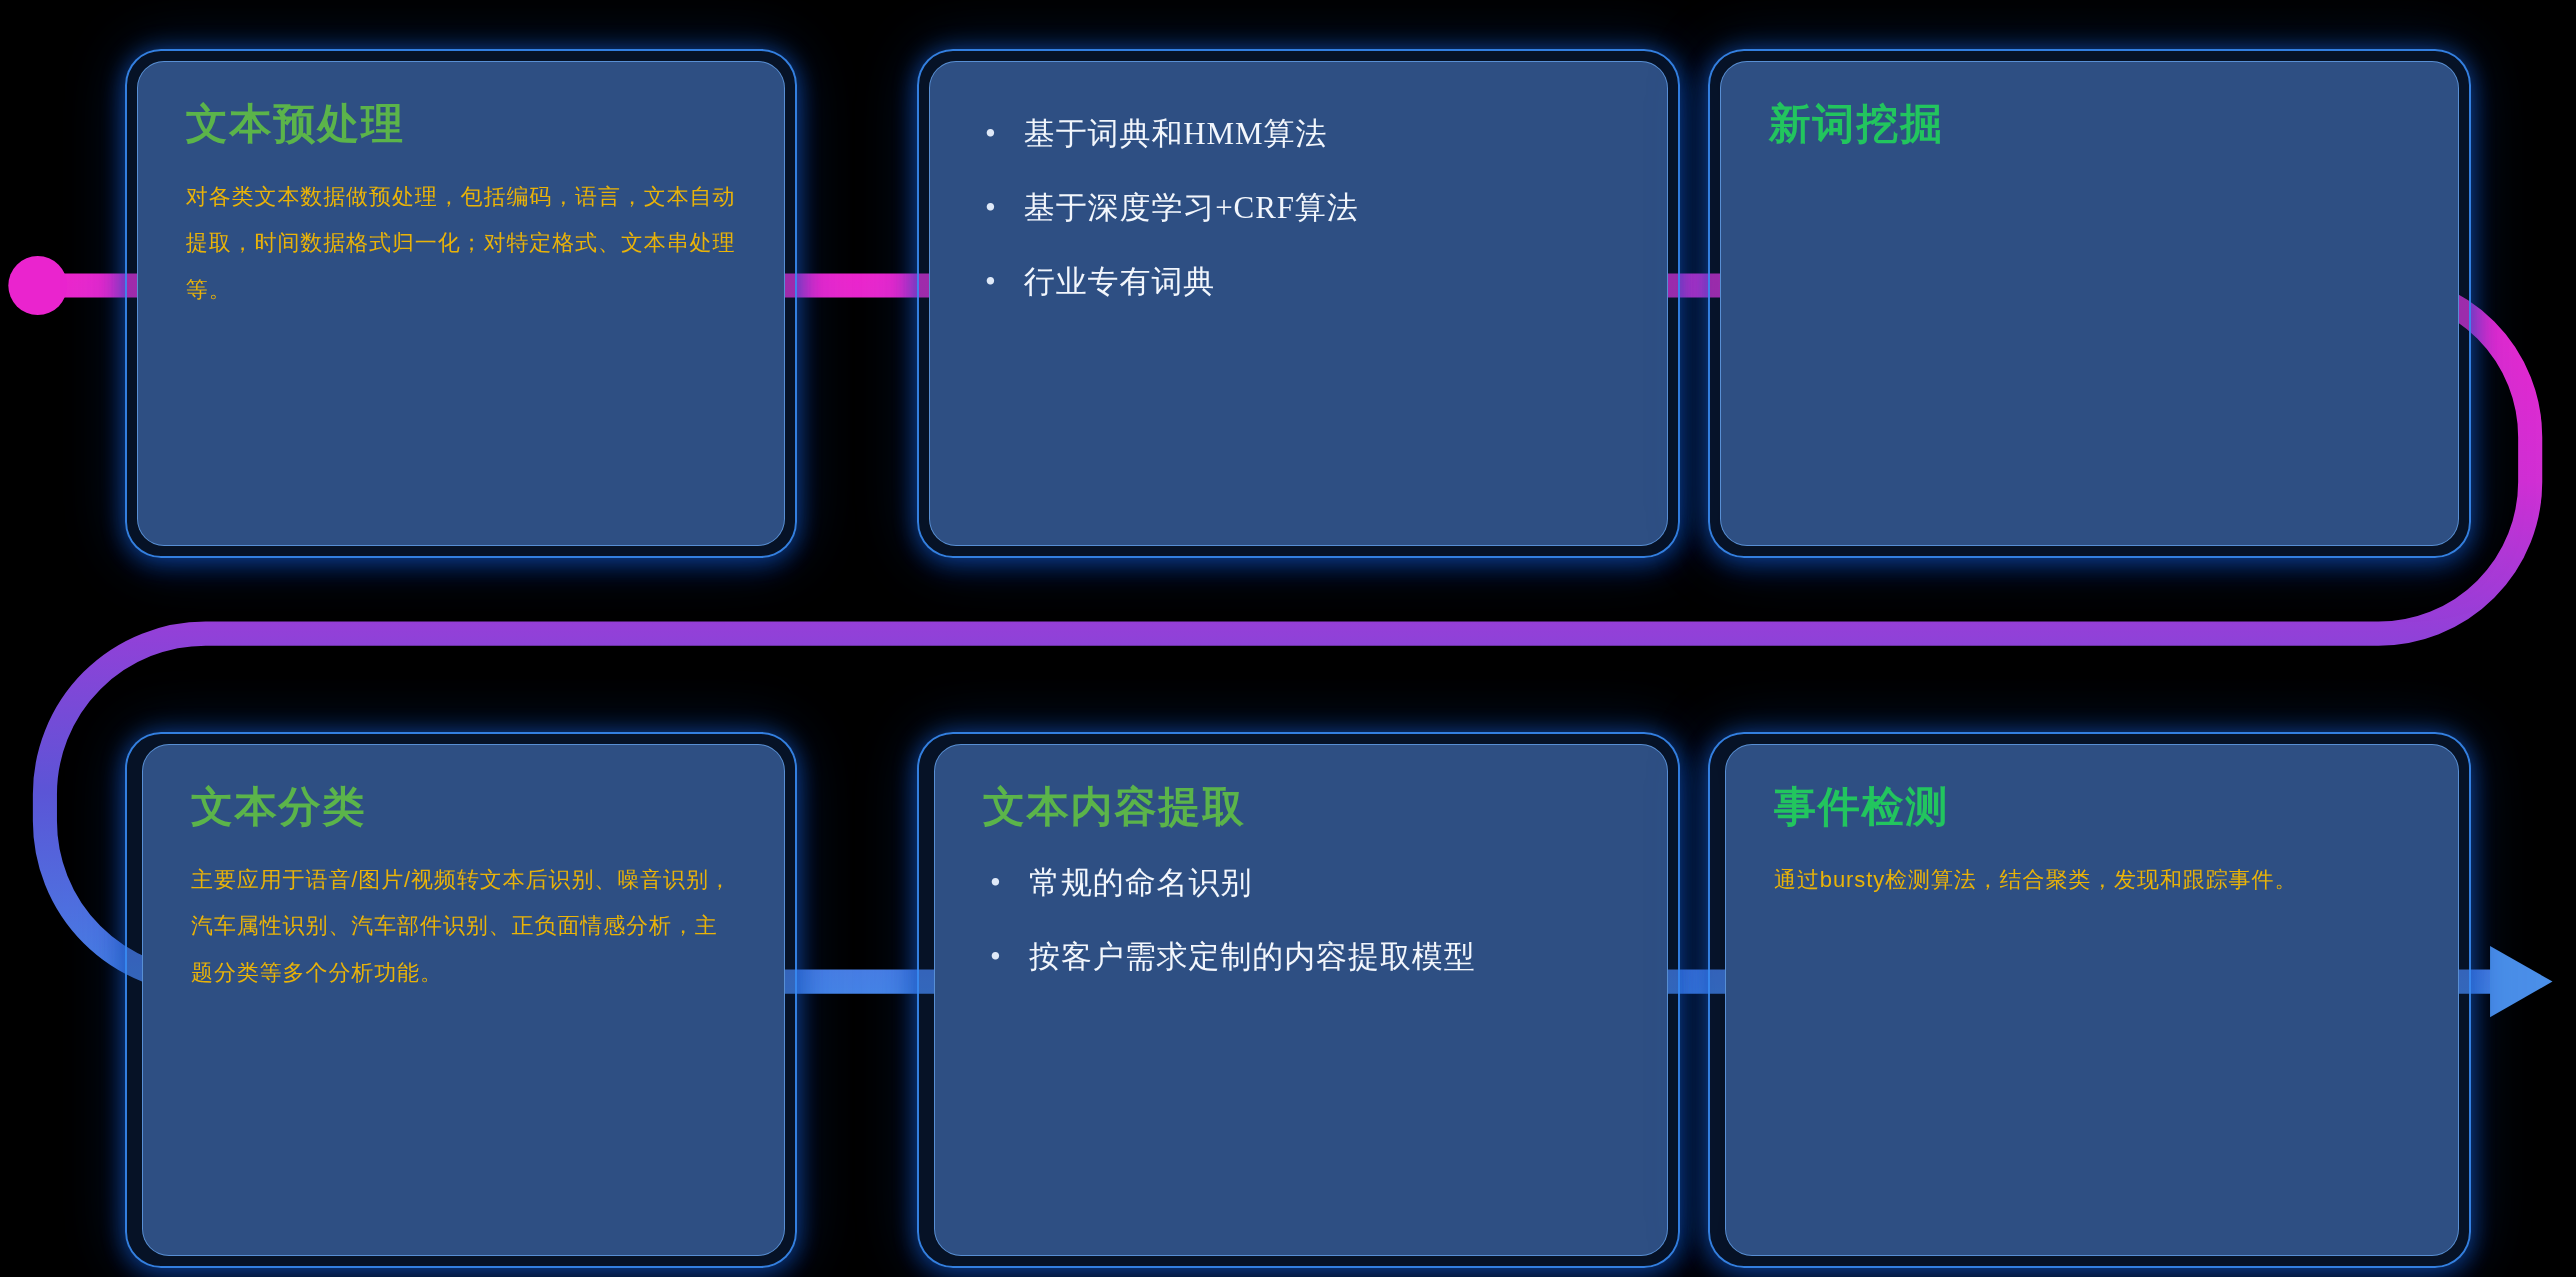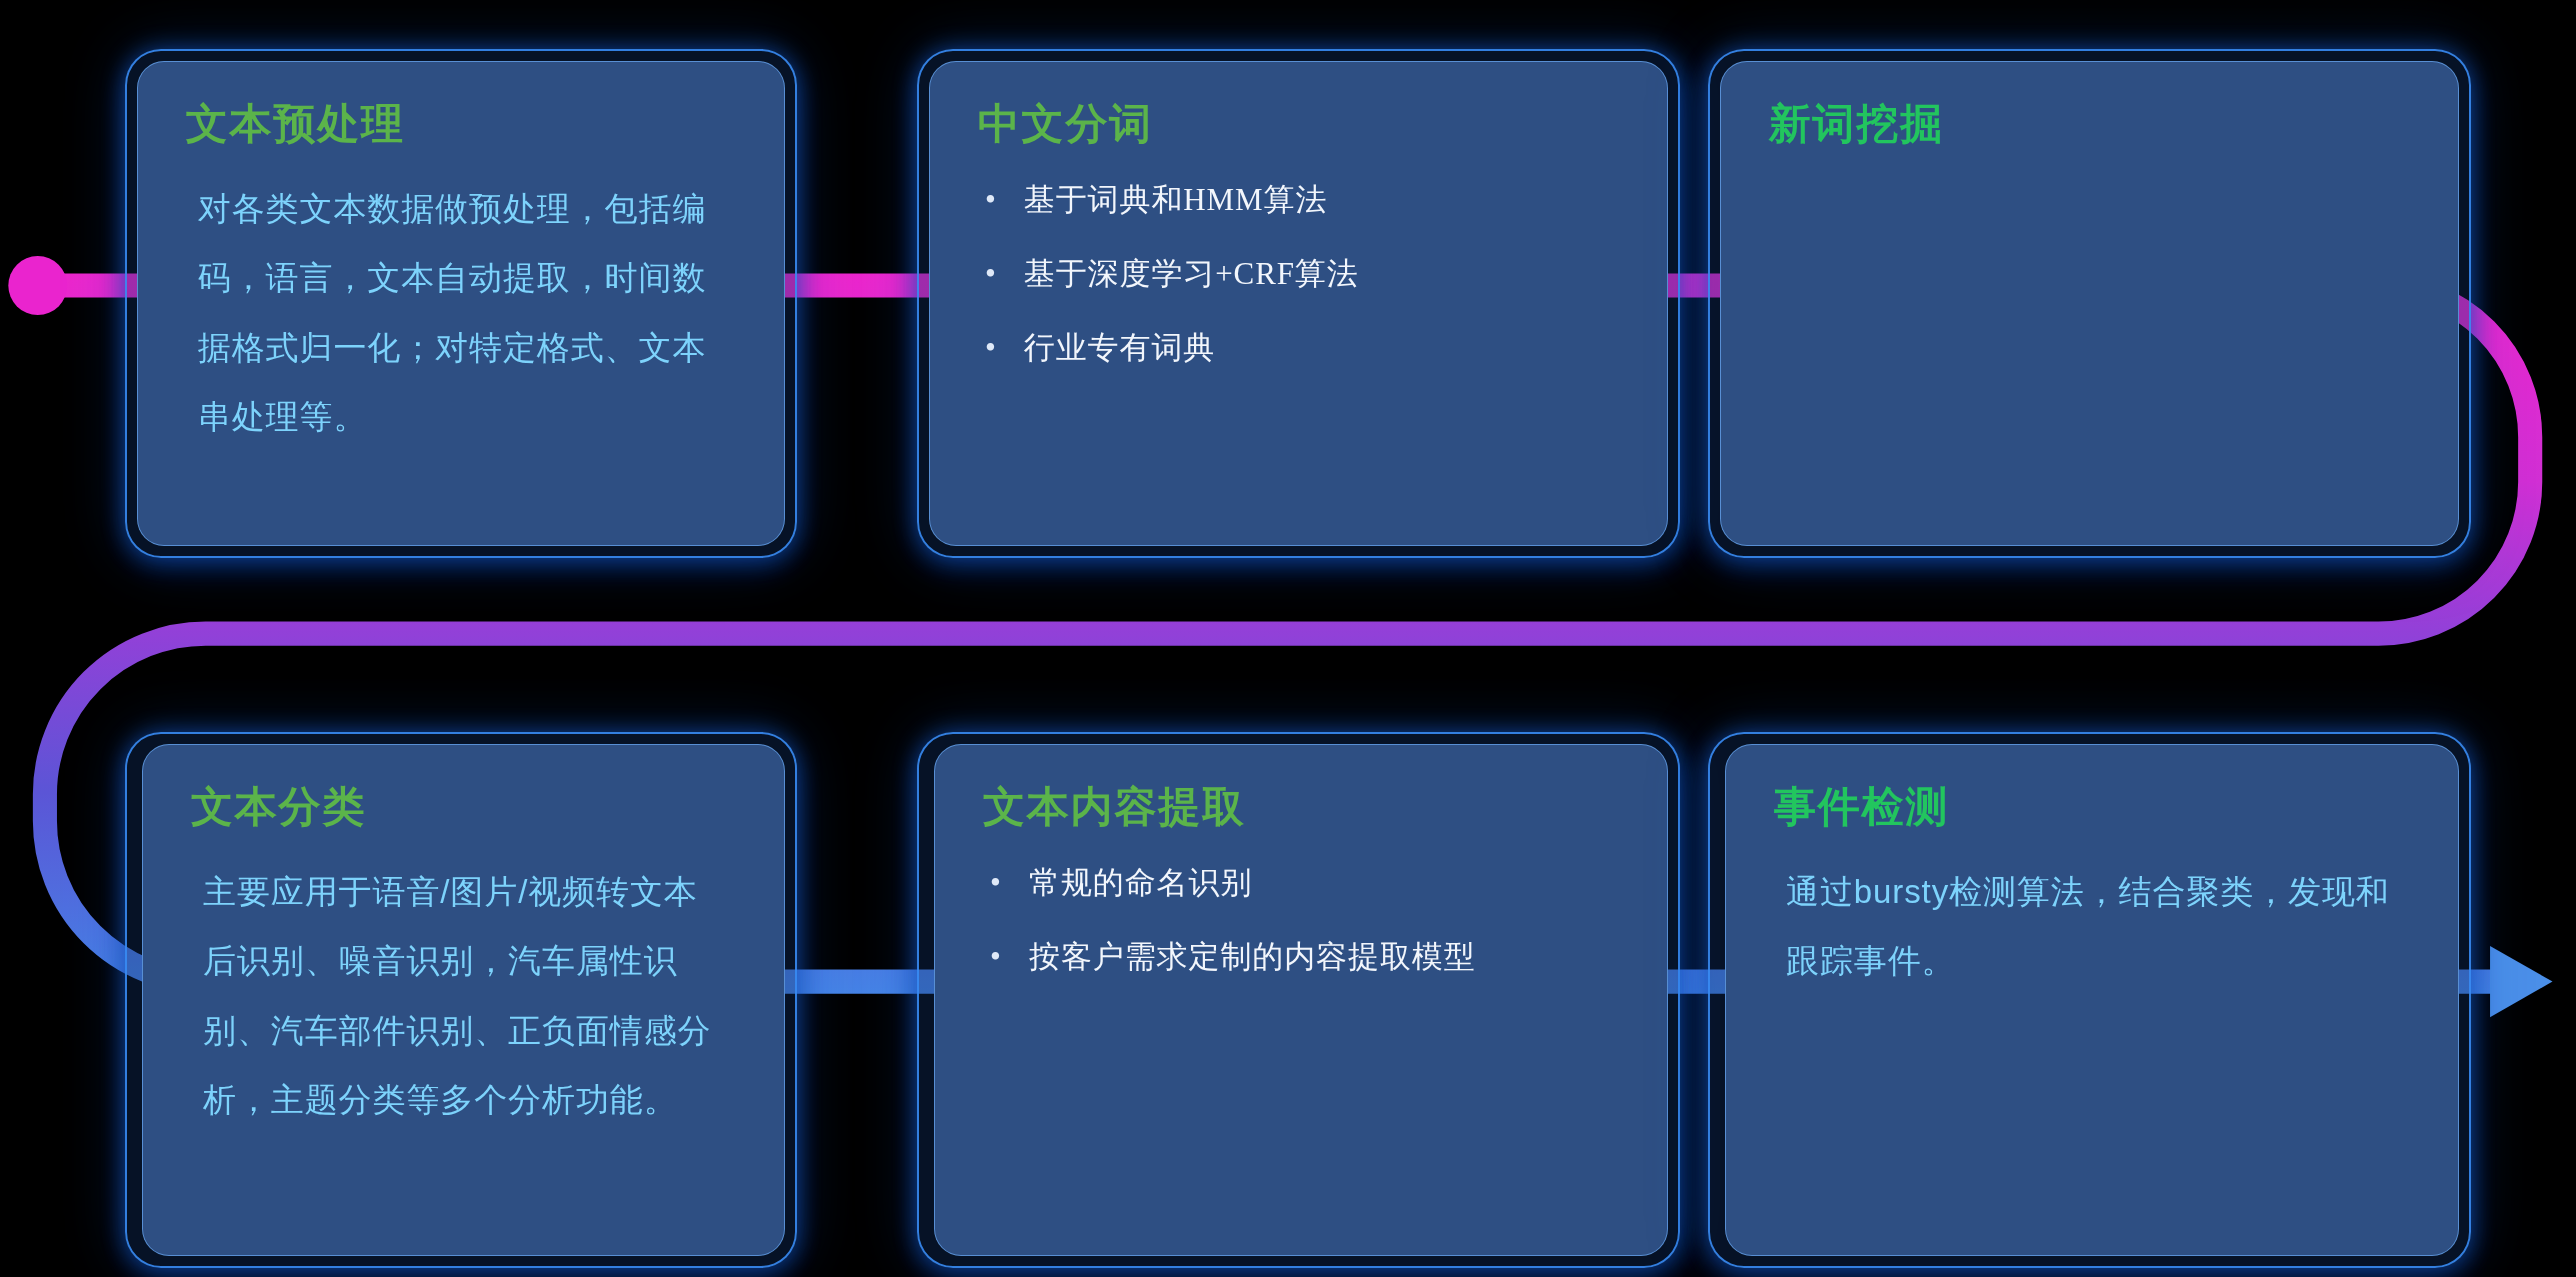--- a/index.html
+++ b/index.html
@@ -45,23 +45,23 @@
   .card-title {
     margin: 0 0 25px 0;
     font-size: 42px;
     font-weight: 700;
     letter-spacing: 1.8px;
     line-height: 1.2;
   }
   .title-green  { color: #5bb44a; }
   .title-yellow { color: #22c55e; }
   .card-body {
-    margin: 12px;
-    color: #7dd3fc;
-    font-size: 33px;
+    margin: 0;
+    color: #eab308;
+    font-size: 22px;
     line-height: 2.1;
     letter-spacing: 0.9px;
   }
   .card-bullets {
     margin: 9px 0 0 0;
     padding: 0;
     list-style: none;
     font-family: Liberation Serif, serif;
   }
   .card-bullets li {
@@ -117,21 +117,20 @@
 
   <div class="card r1 c1">
     <div class="card-inner">
       <h2 class="card-title title-green">文本预处理</h2>
       <p class="card-body">对各类文本数据做预处理，包括编码，语言，文本自动提取，时间数据格式归一化；对特定格式、文本串处理等。</p>
     </div>
   </div>
 
   <div class="card r1 c2">
     <div class="card-inner">
-      <h2 class="card-title title-green">中文分词</h2>
       <ul class="card-bullets">
         <li>基于词典和HMM算法</li>
         <li>基于深度学习+CRF算法</li>
         <li>行业专有词典</li>
       </ul>
     </div>
   </div>
 
   <div class="card r1 c3">
     <div class="card-inner">

